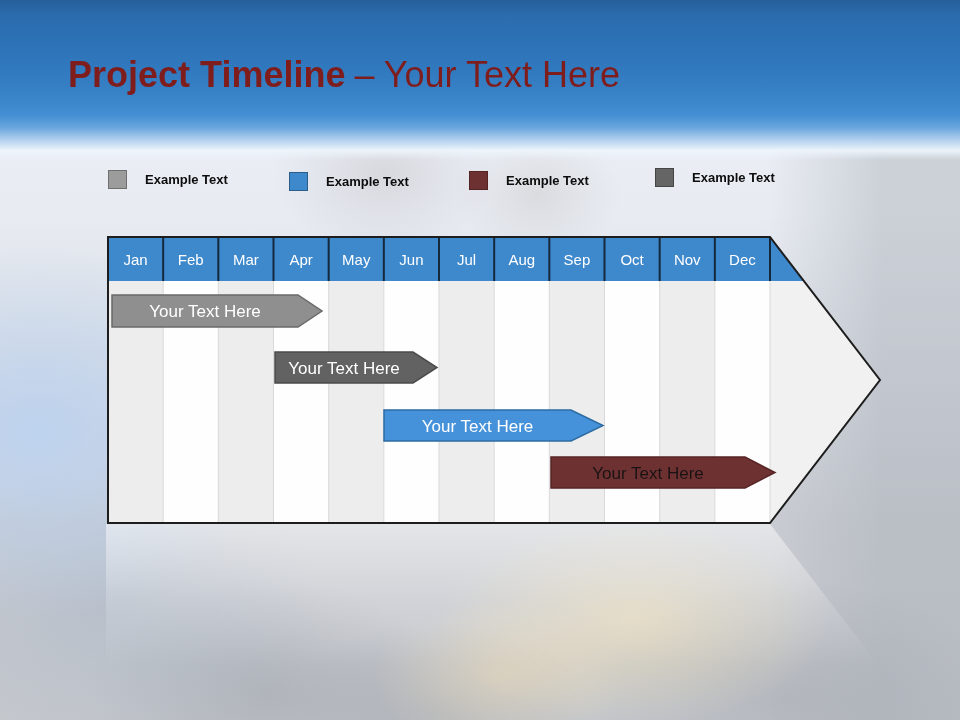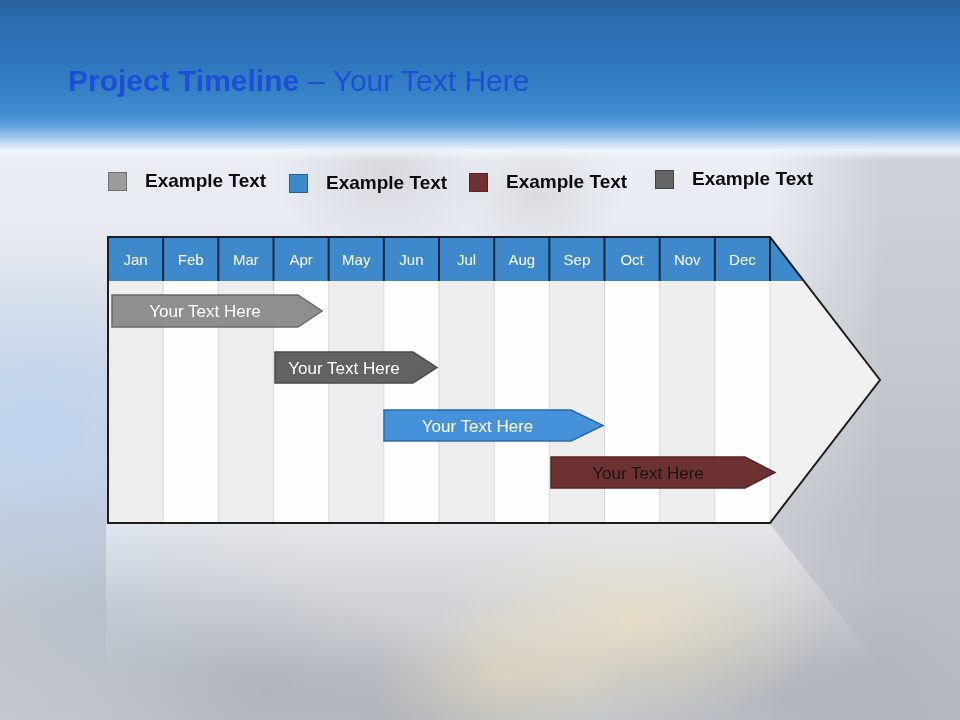--- a/index.html
+++ b/index.html
@@ -25,29 +25,29 @@
       linear-gradient(180deg, #eef2f8 0%, #e8ecf2 30%, #d6dae1 55%, #c9ccd2 72%, #c4c7cc 100%);
   }
   
   .bg-top {
     position:absolute; left:0; top:0; width:100%; height:160px;
     background:linear-gradient(180deg,
       #265f9b 0%, #2b6cae 10%, #2e75ba 35%, #3781c7 58%, #448fd3 72%,
       #6ba7de 80%, #b7d3ef 88%, rgba(238,245,252,0.9) 94%, rgba(238,245,252,0) 100%);
   }
   .title {
-    position:absolute; left:68px; top:62px;
-    font-size:30px; line-height:38px; color:#1d4ed8; white-space:nowrap;
+    position:absolute; left:68px; top:56px;
+    font-size:36px; line-height:38px; color:#7f1d1d; white-space:nowrap;
   }
   .title .bold { font-weight:bold; }
   .title .rest { font-weight:normal; margin-left:9px; }
 
   .legend-item { position:absolute; display:flex; align-items:center; }
   .legend-item .swatch { width:19px; height:19px; border:1px solid #555; box-sizing:border-box; flex:none; }
-  .legend-item .lab { margin-left:18px; font-size:19px; font-weight:bold; color:#0d0d0d; white-space:nowrap; }
+  .legend-item .lab { margin-left:18px; font-size:13px; font-weight:bold; color:#0d0d0d; white-space:nowrap; }
   .legend-pos-0 { left:108px; top:170px; }
   .legend-pos-1 { left:289px; top:172px; }
   .legend-pos-2 { left:469px; top:171px; }
   .legend-pos-3 { left:655px; top:168px; }
 
   #timeline-svg { position:absolute; left:106px; top:235px; }
 
   
   .reflection {
     position:absolute; left:106px; top:524px; width:780px; height:150px;

